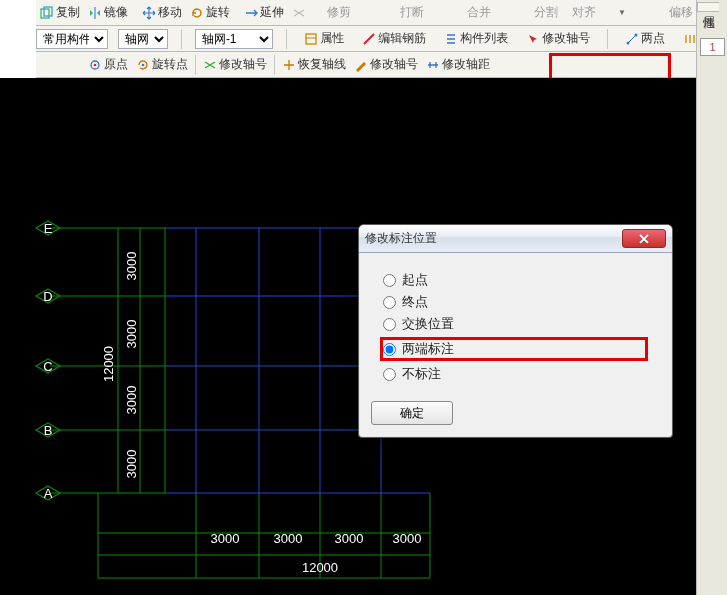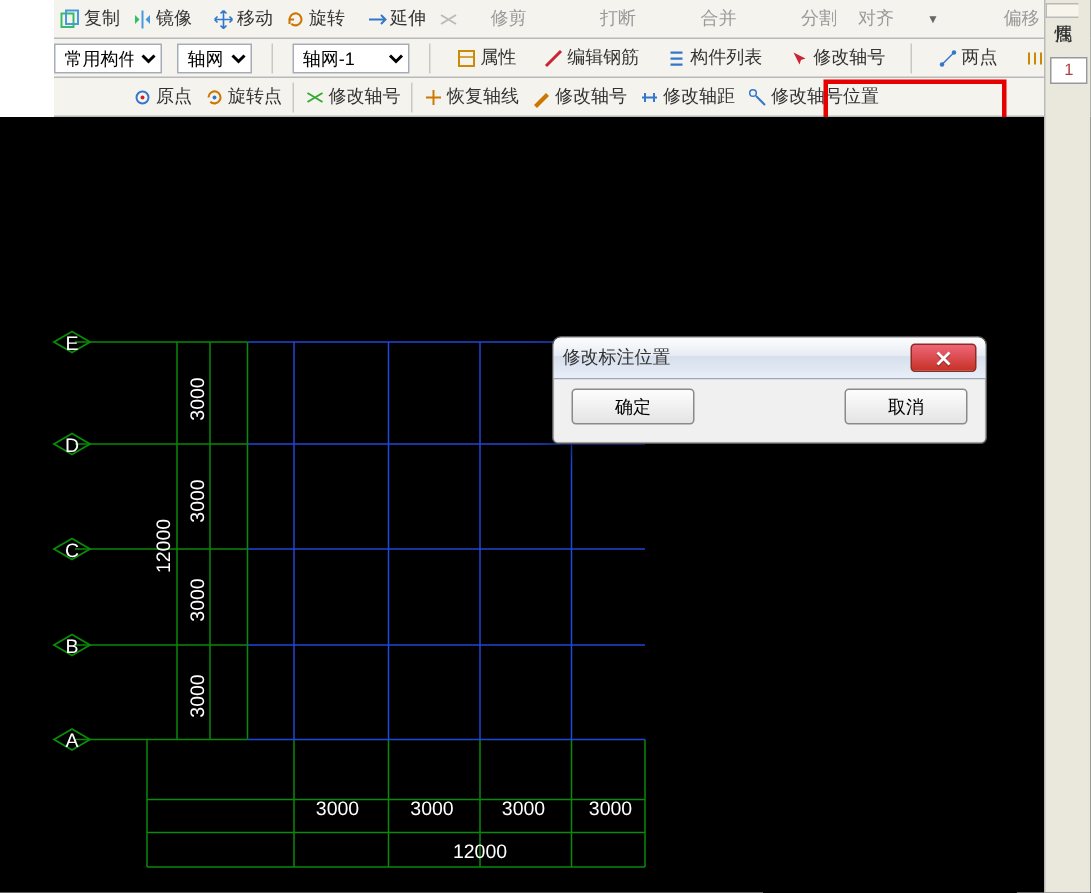--- a/index.html
+++ b/index.html
@@ -22,28 +22,28 @@
   
   .rpanel { position: absolute; right: 0; top: 0; width: 31px; height: 595px; background: #eae8dc; border-left: 1px solid #b9b9b9; }
   .rtab { writing-mode: vertical-rl; font-size: 12px; color: #333; padding: 4px 2px; background: #f7f5eb; border: 1px solid #b9b9b9; border-right: none; margin-top: 2px; cursor: pointer; }
   .rcell { position: absolute; top: 38px; right: 2px; width: 25px; height: 18px; background: #fff; border: 1px solid #999; font-size: 11px; display: flex; align-items: center; justify-content: center; color: #b04040; }
 
   
   .canvas { position: absolute; left: 0; top: 78px; width: 696px; height: 517px; background: #000; }
   svg.grid { position: absolute; left: 0; top: 0; }
 
   
-  .dialog { position: absolute; left: 368px; top: 224px; width: 290px; background: #f0f0f0; border: 1px solid #5a5a5a; border-radius: 6px 6px 4px 4px; box-shadow: 0 0 0 1px #e9e9e9 inset, 0 4px 14px rgba(0,0,0,.55); }
+  .dialog { position: absolute; left: 358px; top: 224px; width: 315px; background: #f0f0f0; border: 1px solid #5a5a5a; border-radius: 6px 6px 4px 4px; box-shadow: 0 0 0 1px #e9e9e9 inset, 0 4px 14px rgba(0,0,0,.55); }
   .dlg-title { height: 28px; background: linear-gradient(#fdfdfe,#e7ecf3 45%,#d6dfec 46%,#e9eef7); border-bottom: 1px solid #9aa7b7; display: flex; align-items: center; padding: 0 6px; font-size: 12px; color: #333; border-radius: 5px 5px 0 0; position: relative; }
   .dlg-close { position: absolute; right: 6px; top: 4px; width: 44px; height: 19px; background: linear-gradient(#e67, #c73228); border: 1px solid #8e2c24; border-radius: 3px; display: flex; align-items: center; justify-content: center; cursor: pointer; }
   .dlg-close svg { filter: drop-shadow(0 1px 0 rgba(0,0,0,.3)); }
   .dlg-body { padding: 14px 24px 8px; font-size: 13px; color: #222; }
   .opt { display: flex; align-items: center; gap: 6px; margin: 4px 0; }
   .opt input { width: 13px; height: 13px; }
-  .dlg-foot { display: flex; justify-content: space-between; gap: 8px; padding: 6px 12px 12px; }
+  .dlg-foot { display: flex; justify-content: flex-start; gap: 8px; padding: 6px 12px 12px; flex-direction: column; }
   .winbtn { width: 82px; height: 24px; font-size: 12px; background: linear-gradient(#fdfdfd,#e4e4e4); border: 1px solid #8a8a8a; border-radius: 3px; cursor: pointer; }
 
   .opt-highlight { border: 3px solid #e60000; padding: 0 6px 0 0; margin-left: -3px; }
 </style>
 </head>
 <body>
 
 <div class="toolbar">
   <div class="tbtn">
       <span class="tico"><svg viewBox="0 0 14 14">
@@ -197,27 +197,20 @@
       <span class="tico"><svg viewBox="0 0 14 14">
           <path d="M2 12L10 4l2 2-8 8z" fill="#c70"></path>
         </svg></span>
       <span>修改轴号</span>
     </div>
   <div class="tbtn">
       <span class="tico"><svg viewBox="0 0 14 14">
           <path d="M2 7h10M4 4v6M10 4v6" stroke="#37c" stroke-width="1.3"></path>
         </svg></span>
       <span>修改轴距</span>
-    </div>
-  <div class="tbtn">
-      <span class="tico"><svg viewBox="0 0 14 14">
-          <circle cx="4" cy="4" r="2.2" fill="none" stroke="#37c"></circle>
-          <path d="M6 6l6 6" stroke="#37c" stroke-width="1.3"></path>
-        </svg></span>
-      <span>修改轴号位置</span>
     </div>
 </div>
 
 <div class="highlight-box" style="left:549px; top:53px; width:122px; height:51px;"></div>
 
 <div class="rpanel">
   <div class="rtab">属性</div>
   <div class="rcell">1</div>
 </div>
 
@@ -287,17 +280,38 @@
 
 <div class="dialog">
   <div class="dlg-title">
     <span>修改标注位置</span>
     <div class="dlg-close">
       <svg width="12" height="10" viewBox="0 0 12 10">
           <path d="M2 1l8 8M10 1l-8 8" stroke="#fff" stroke-width="1.8"></path>
         </svg>
     </div>
   </div>
+  <div class="dlg-body">
+    <label class="opt">
+        <input type="radio" name="p" style="">
+        <span>起点</span>
+      </label>
+    <label class="opt">
+        <input type="radio" name="p" style="">
+        <span>终点</span>
+      </label>
+    <label class="opt">
+        <input type="radio" name="p" style="">
+        <span>交换位置</span>
+      </label>
+    <label class="opt opt-highlight">
+        <input type="radio" name="p" checked="" style="">
+        <span>两端标注</span>
+      </label>
+    <label class="opt">
+        <input type="radio" name="p" style="">
+        <span>不标注</span>
+      </label>
+  </div>
   <div class="dlg-foot">
     <button class="winbtn">确定</button>
-    <button class="winbtn">取消</button>
   </div>
 </div>
 
 </body></html>

